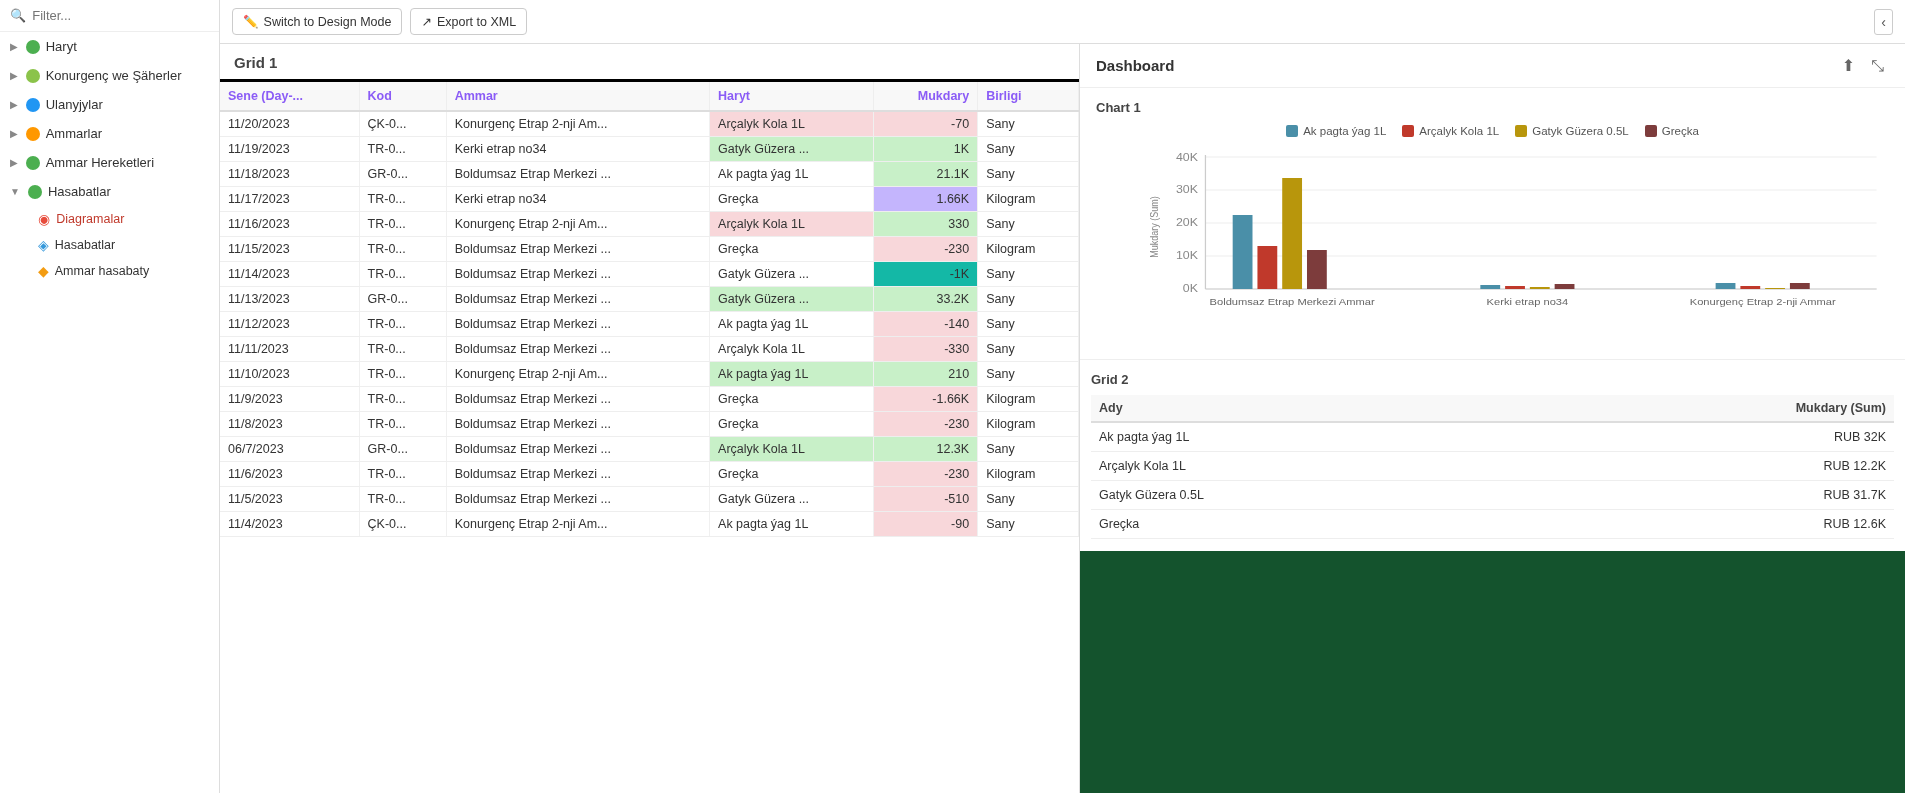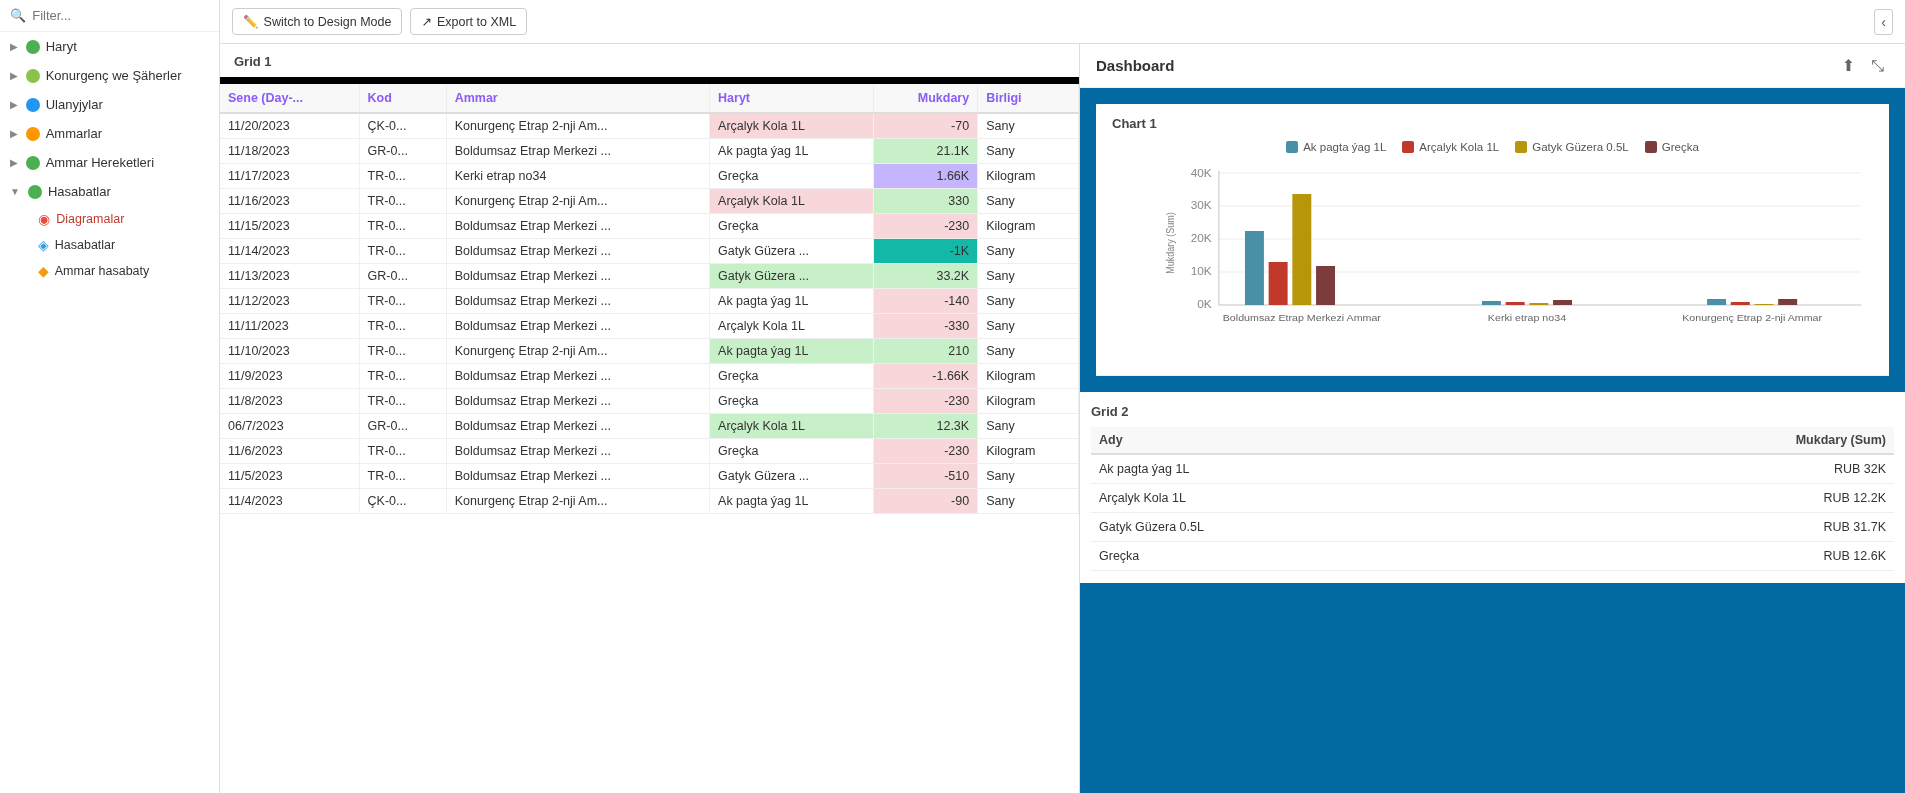--- a/index.html
+++ b/index.html
@@ -26,36 +26,36 @@
     
     .toolbar { background: #fff; border-bottom: 1px solid #ddd; padding: 6px 12px; display: flex; align-items: center; gap: 8px; height: 44px; }
     .toolbar-btn { display: flex; align-items: center; gap: 5px; padding: 5px 10px; border: 1px solid #ccc; border-radius: 4px; background: #fff; cursor: pointer; font-size: 12.5px; color: #333; }
     .toolbar-right-btn { padding: 4px 6px; background: transparent; border: 1px solid #ccc; border-radius: 3px; cursor: pointer; font-size: 14px; color: #555; }
 
     
     .content { flex: 1; display: flex; overflow: hidden; }
 
     
     .grid-panel { flex: 0 0 860px; overflow: auto; background: #fff; border-right: 1px solid #ddd; }
-    .grid-title { font-size: 13px; font-weight: 600; color: #444; padding: 10px 14px 8px; border-bottom: 7px solid #000000; }
+    .grid-title { font-size: 15px; font-weight: 600; color: #444; padding: 10px 14px 8px; border-bottom: 3px solid #000000; }
     .data-table { width: 100%; border-collapse: collapse; font-size: 12.5px; }
     .data-table th { background: #f8f8f8; border-bottom: 2px solid #ddd; border-right: 1px solid #eee; padding: 7px 8px; text-align: left; font-weight: 700; color: #8b5cf6; white-space: nowrap; }
     .data-table th.right { text-align: right; }
     .data-table td { border-bottom: 1px solid #eee; border-right: 1px solid #f0f0f0; padding: 5px 8px; color: #333; white-space: nowrap; }
     .data-table td.right { text-align: right; }
 
     
-    .dashboard-panel { flex: 1; overflow: auto; background: #0369a1; padding: 0; }
+    .dashboard-panel { flex: 1; overflow: auto; background: #14532d; padding: 0; }
     .dashboard-header { display: flex; align-items: center; justify-content: space-between; padding: 10px 16px; border-bottom: 1px solid #eee; background: #fff; }
     .dashboard-title { font-size: 15px; font-weight: 600; color: #333; }
     .dashboard-header-btns { display: flex; gap: 6px; }
     .dash-btn { background: transparent; border: none; cursor: pointer; font-size: 16px; color: #666; padding: 2px 5px; }
 
     
-    .chart-section { background: #fff; margin: 16px; padding: 12px 16px; border-bottom: 1px solid #eee; }
+    .chart-section { background: #fff; margin: 0; padding: 12px 16px; border-bottom: 1px solid #eee; }
     .chart-title { font-size: 13px; font-weight: 600; color: #444; margin-bottom: 10px; }
     .chart-legend { display: flex; gap: 16px; justify-content: center; margin-bottom: 10px; flex-wrap: wrap; }
     .legend-item { display: flex; align-items: center; gap: 5px; font-size: 11.5px; color: #555; }
     .legend-dot { width: 12px; height: 12px; border-radius: 2px; display: inline-block; }
 
     .chart-area { position: relative; height: 200px; padding-left: 50px; padding-bottom: 30px; }
     .chart-svg { width: 100%; height: 100%; }
 
     
     .grid2-section { background: #fff; padding: 12px 11px; }
@@ -160,20 +160,28 @@
         <tbody id="grid1-tbody">
         <tr>
     <td>11/20/2023</td>
     <td>ÇK-0...</td>
     <td>Konurgenç Etrap 2-nji Am...</td>
     <td style="background:#f8d7da">Arçalyk Kola 1L</td>
     <td class="right" style="background:#f8d7da">-70</td>
     <td>Sany</td>
   </tr>
             <tr>
+    <td>11/19/2023</td>
+    <td>TR-0...</td>
+    <td>Kerki etrap no34</td>
+    <td style="background:#c8f0c8">Gatyk Güzera ...</td>
+    <td class="right" style="background:#c8f0c8">1K</td>
+    <td>Sany</td>
+  </tr>
+            <tr>
     <td>11/18/2023</td>
     <td>GR-0...</td>
     <td>Boldumsaz Etrap Merkezi ...</td>
     <td style="background:">Ak pagta ýag 1L</td>
     <td class="right" style="background:#c8f0c8">21.1K</td>
     <td>Sany</td>
   </tr>
             <tr>
     <td>11/17/2023</td>
     <td>TR-0...</td>

